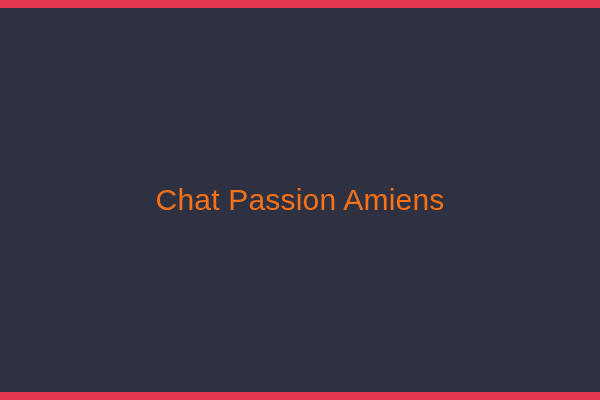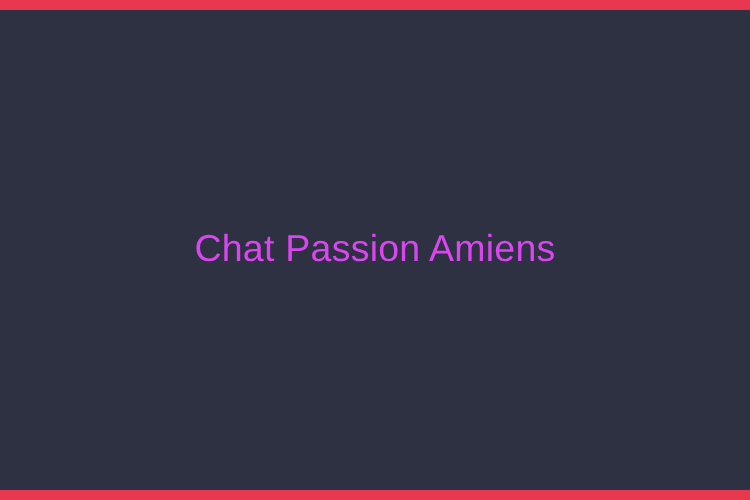--- a/index.html
+++ b/index.html
@@ -52,21 +52,21 @@
     padding: 0 24px;
   }
 
   .placeholder-title {
     margin: 0;
     font-family: "Liberation Sans", sans-serif;
     font-size: 30px;
     font-weight: 400;
     line-height: 1.2;
     letter-spacing: 0.2px;
-    color: #d946ef;             
+    color: #f97316;             
     white-space: nowrap;
     -webkit-font-smoothing: antialiased;
   }
 </style>
 </head>
 <body>
 
 <div class="placeholder-card">
 
   <div class="accent-bar"></div>

